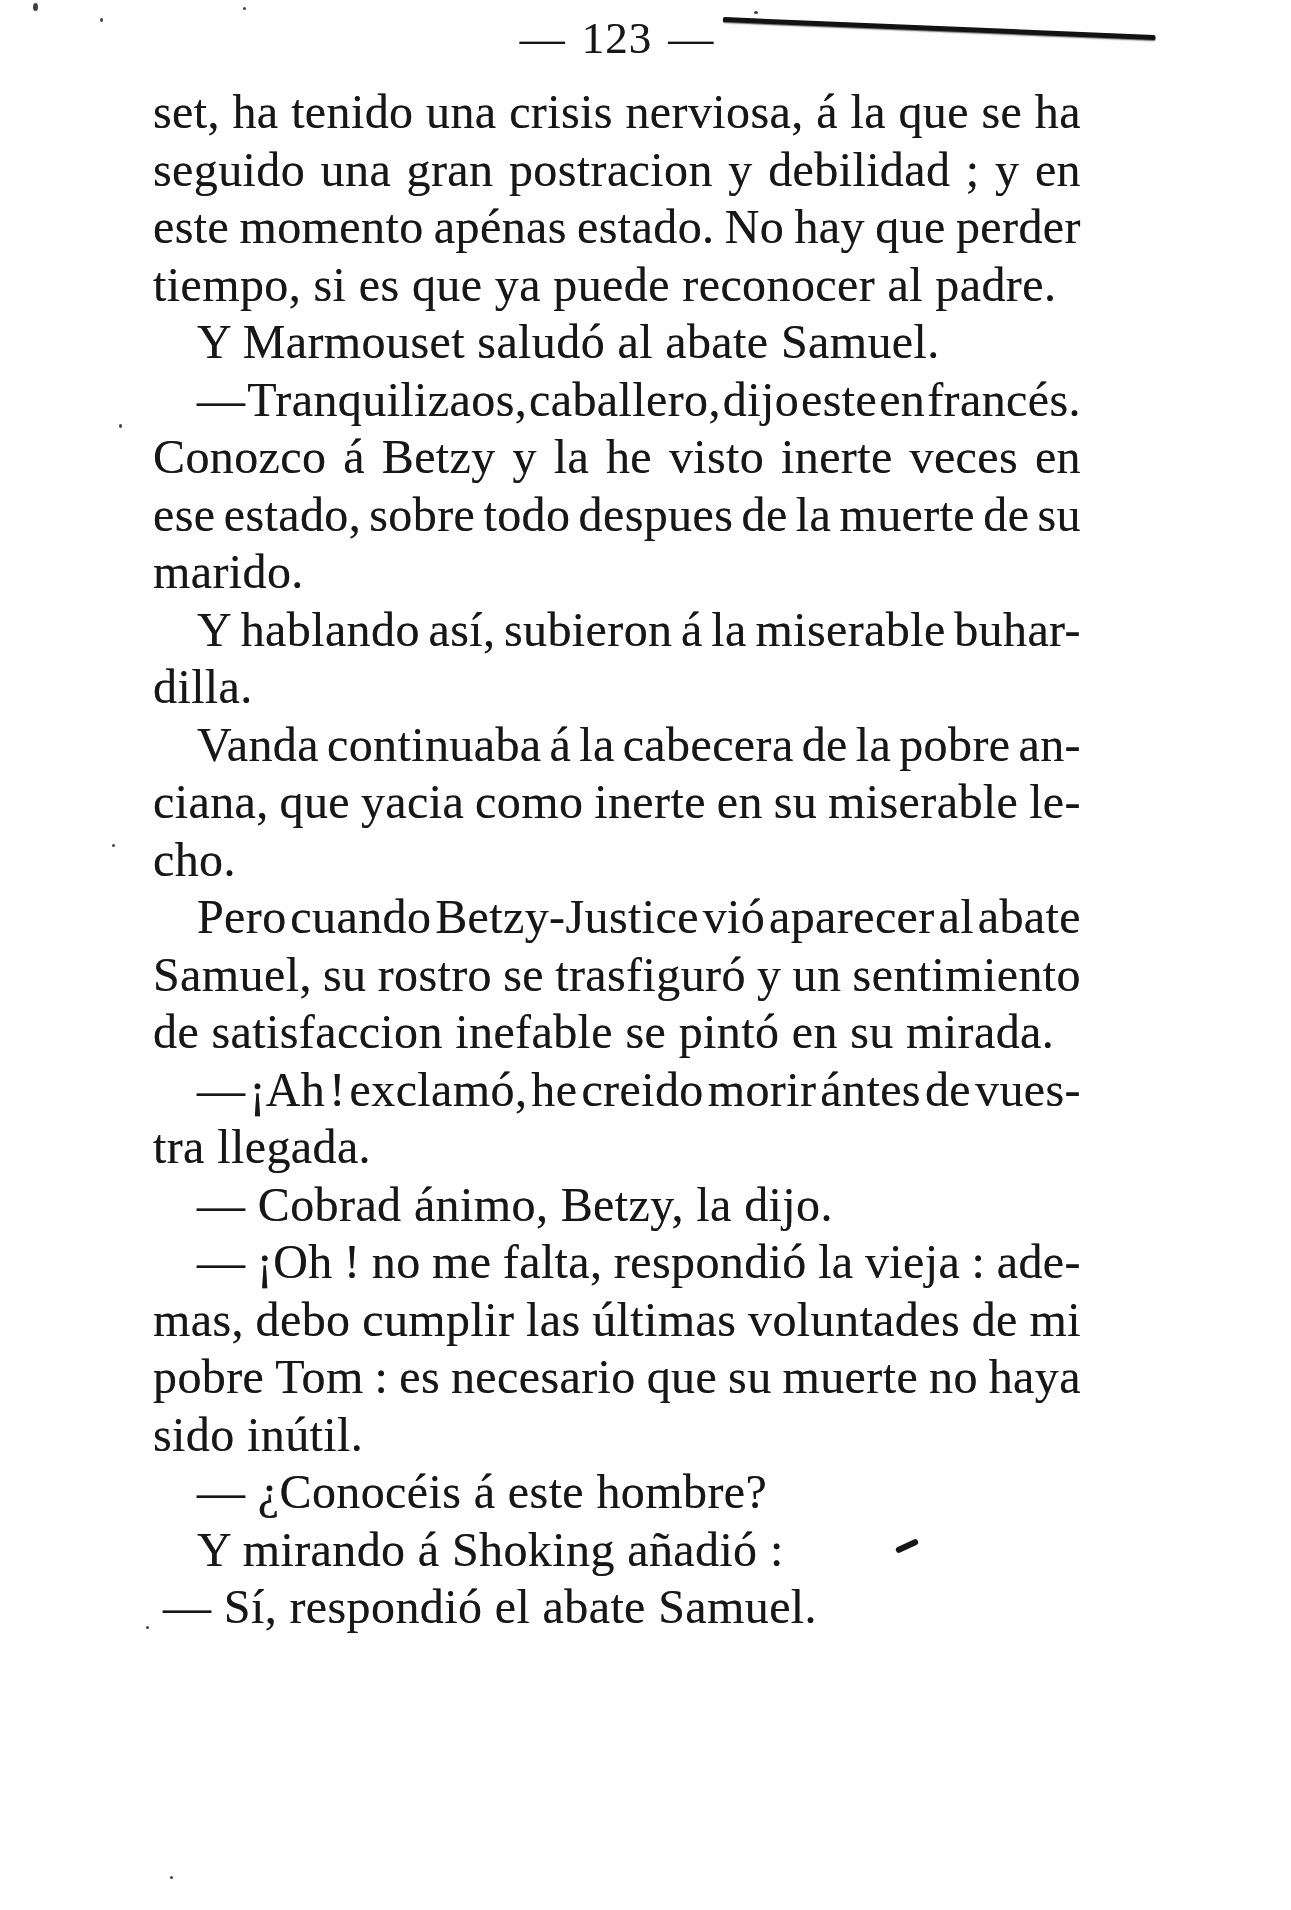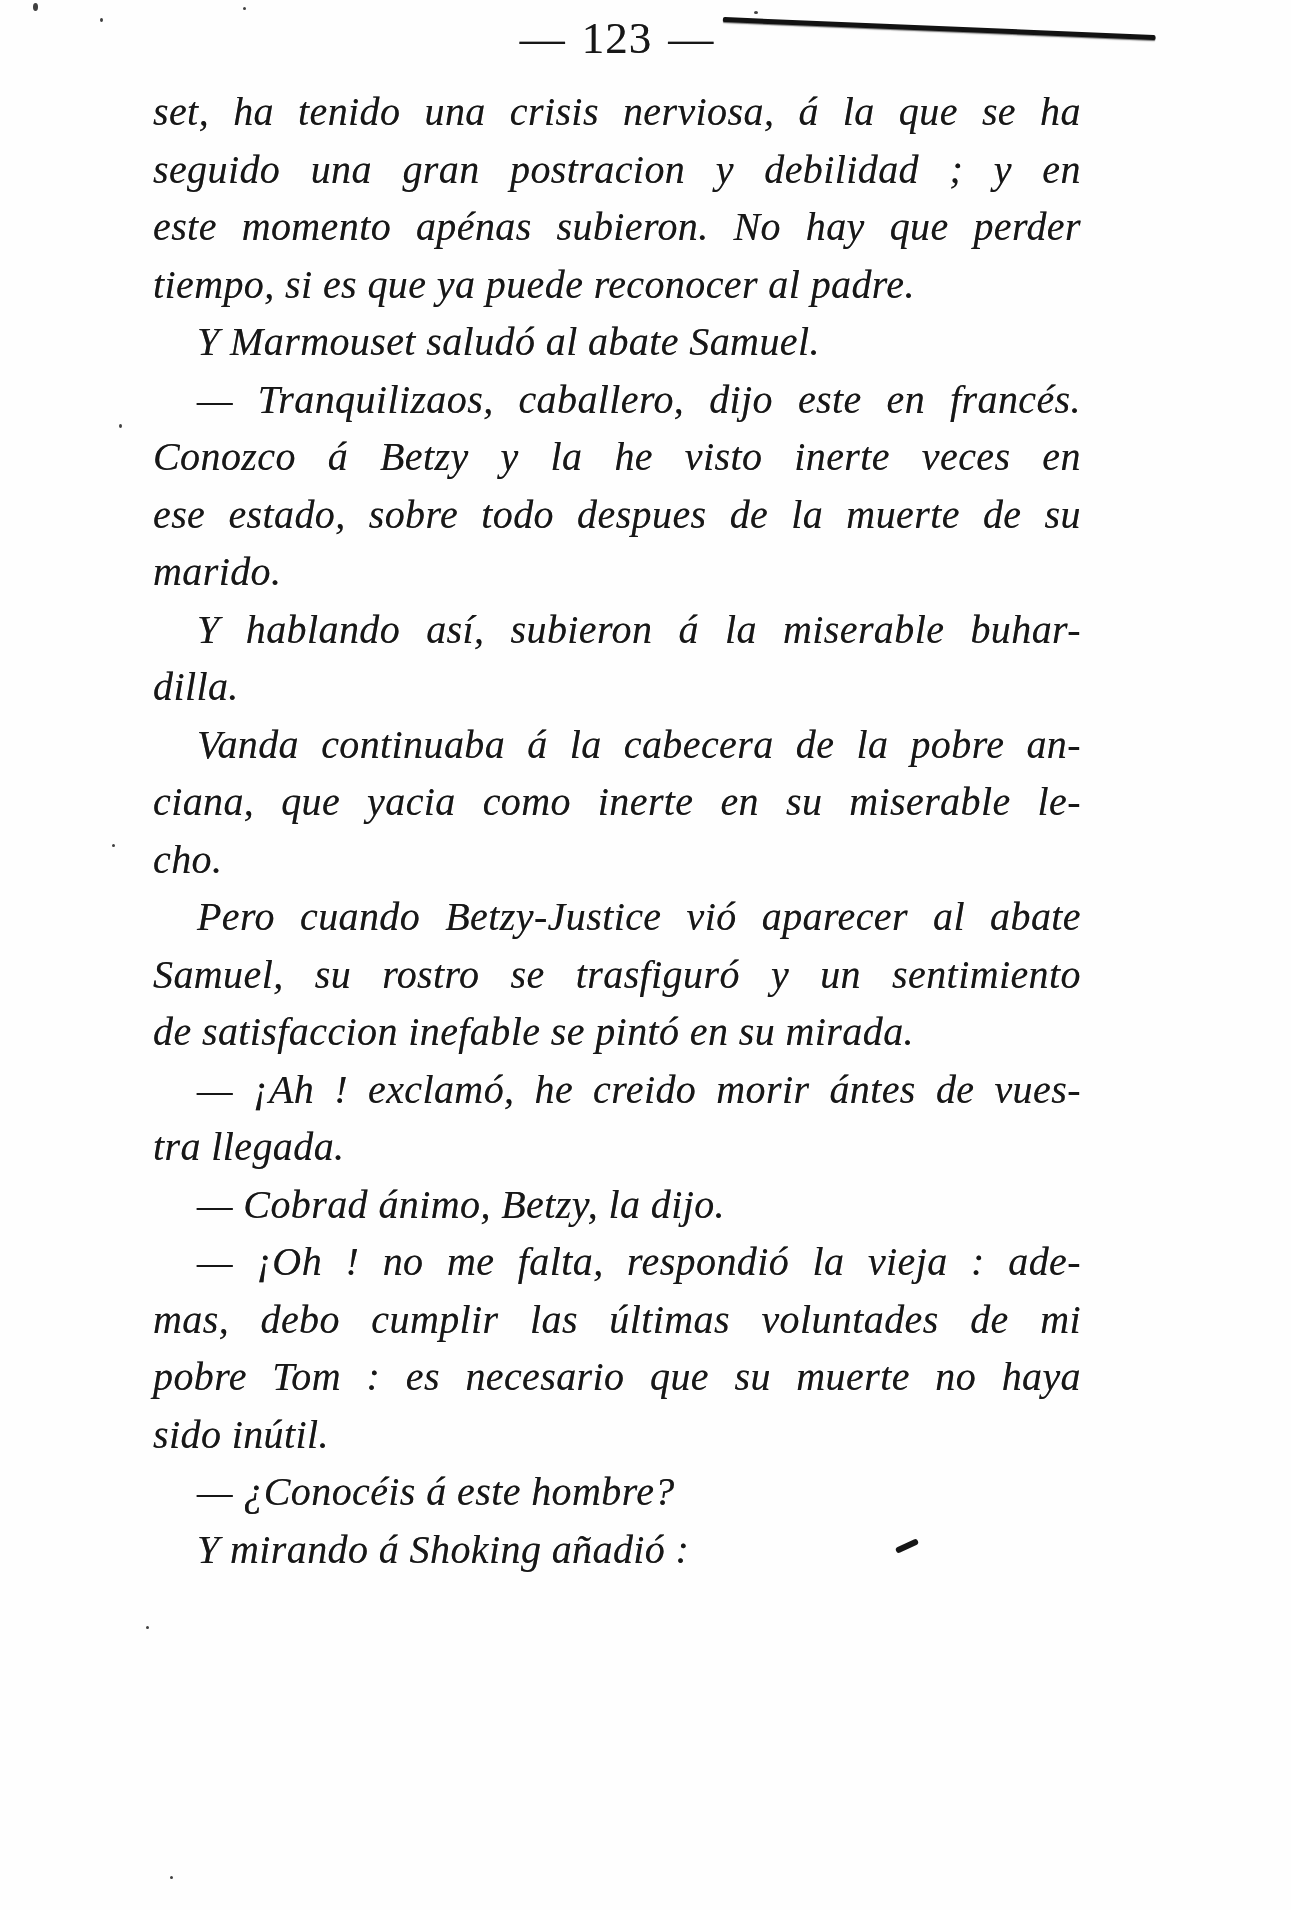--- a/index.html
+++ b/index.html
@@ -46,25 +46,24 @@
   
   .text-block {
     position: absolute;
     left: 153px;
     top: 83px;
     width: 928px;
   }
   .text-line {
     height: 57.5px;
     line-height: 57.5px;
-    font-size: 40px;
+    font-size: 48px;
     letter-spacing: 0.4px;
     white-space: nowrap;
     text-shadow: 0 0 0.6px rgba(23,23,23,0.6);
-    font-style: italic;
   }
   .text-line.justify {
     display: flex;
     justify-content: space-between;
   }
   .text-line.justify span { display: inline-block; }
   
   .speck {
     position: absolute;
     background: #1e1e1e;
@@ -121,21 +120,21 @@
         <span>y</span>
         <span>debilidad</span>
         <span>;</span>
         <span>y</span>
         <span>en</span>
       </div>
       <div class="text-line justify">
         <span>este</span>
         <span>momento</span>
         <span>apénas</span>
-        <span>subieron.</span>
+        <span>estado.</span>
         <span>No</span>
         <span>hay</span>
         <span>que</span>
         <span>perder</span>
       </div>
       <div class="text-line">tiempo, si es que ya puede reconocer al padre.</div>
       <div class="text-line" style="padding-left: 44px;">Y Marmouset saludó al abate Samuel.</div>
       <div class="text-line justify" style="padding-left: 44px;">
         <span>—</span>
         <span>Tranquilizaos,</span>
@@ -269,15 +268,16 @@
         <span>necesario</span>
         <span>que</span>
         <span>su</span>
         <span>muerte</span>
         <span>no</span>
         <span>haya</span>
       </div>
       <div class="text-line">sido inútil.</div>
       <div class="text-line" style="padding-left: 44px;">— ¿Conocéis á este hombre?</div>
       <div class="text-line" style="padding-left: 44px;">Y mirando á Shoking añadió :</div>
+      <div class="text-line" style="padding-left: 10px;">— Sí, respondió el abate Samuel.</div>
     </div>
 
 </div>
 
 </body></html>

